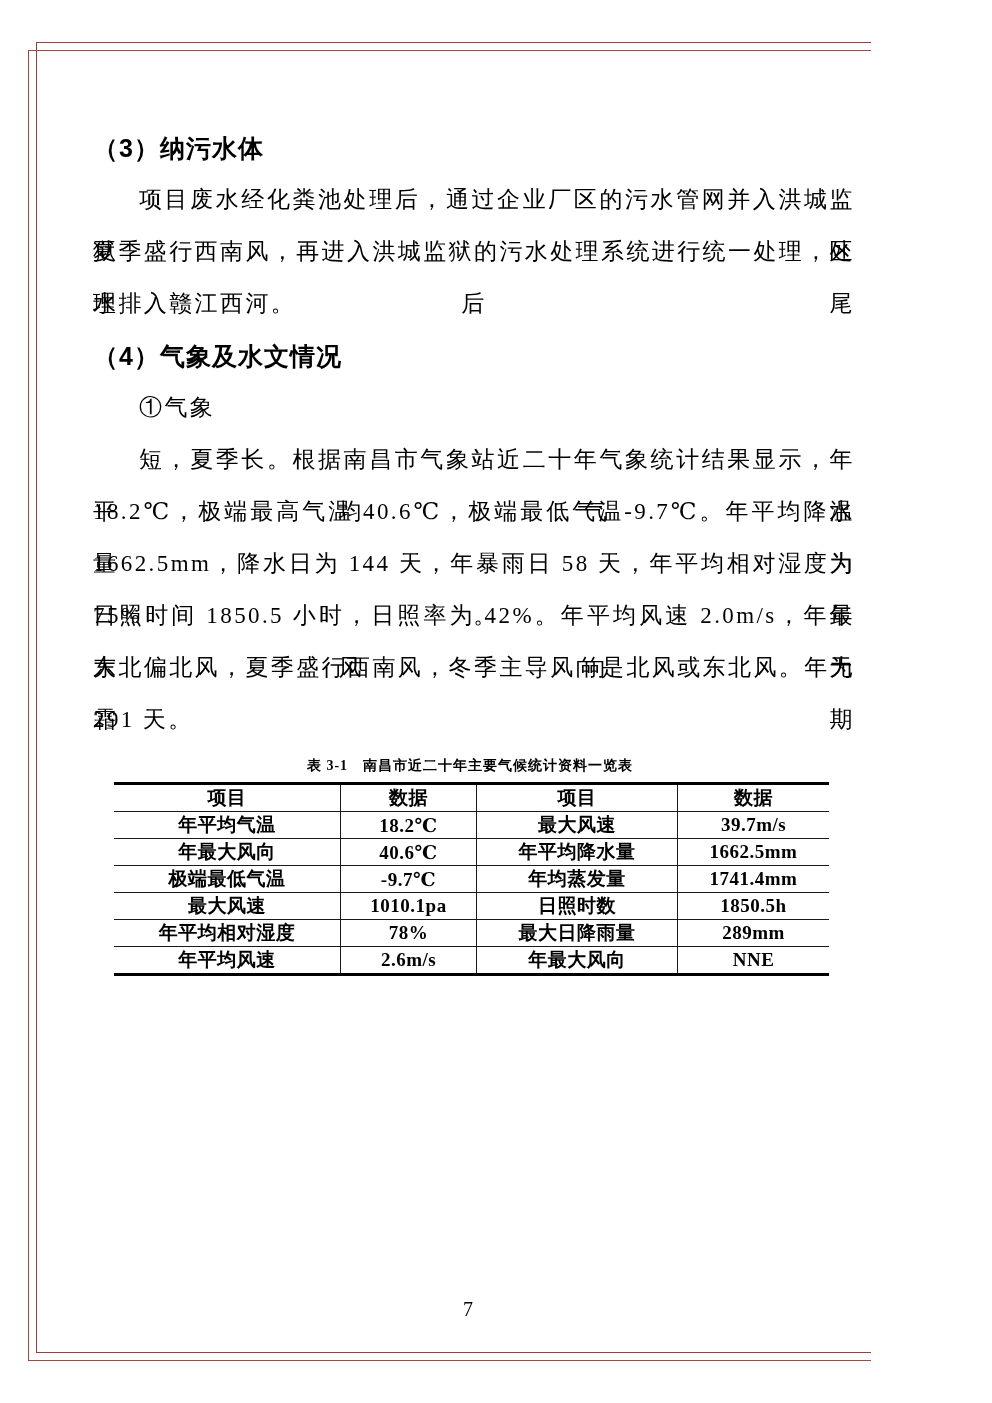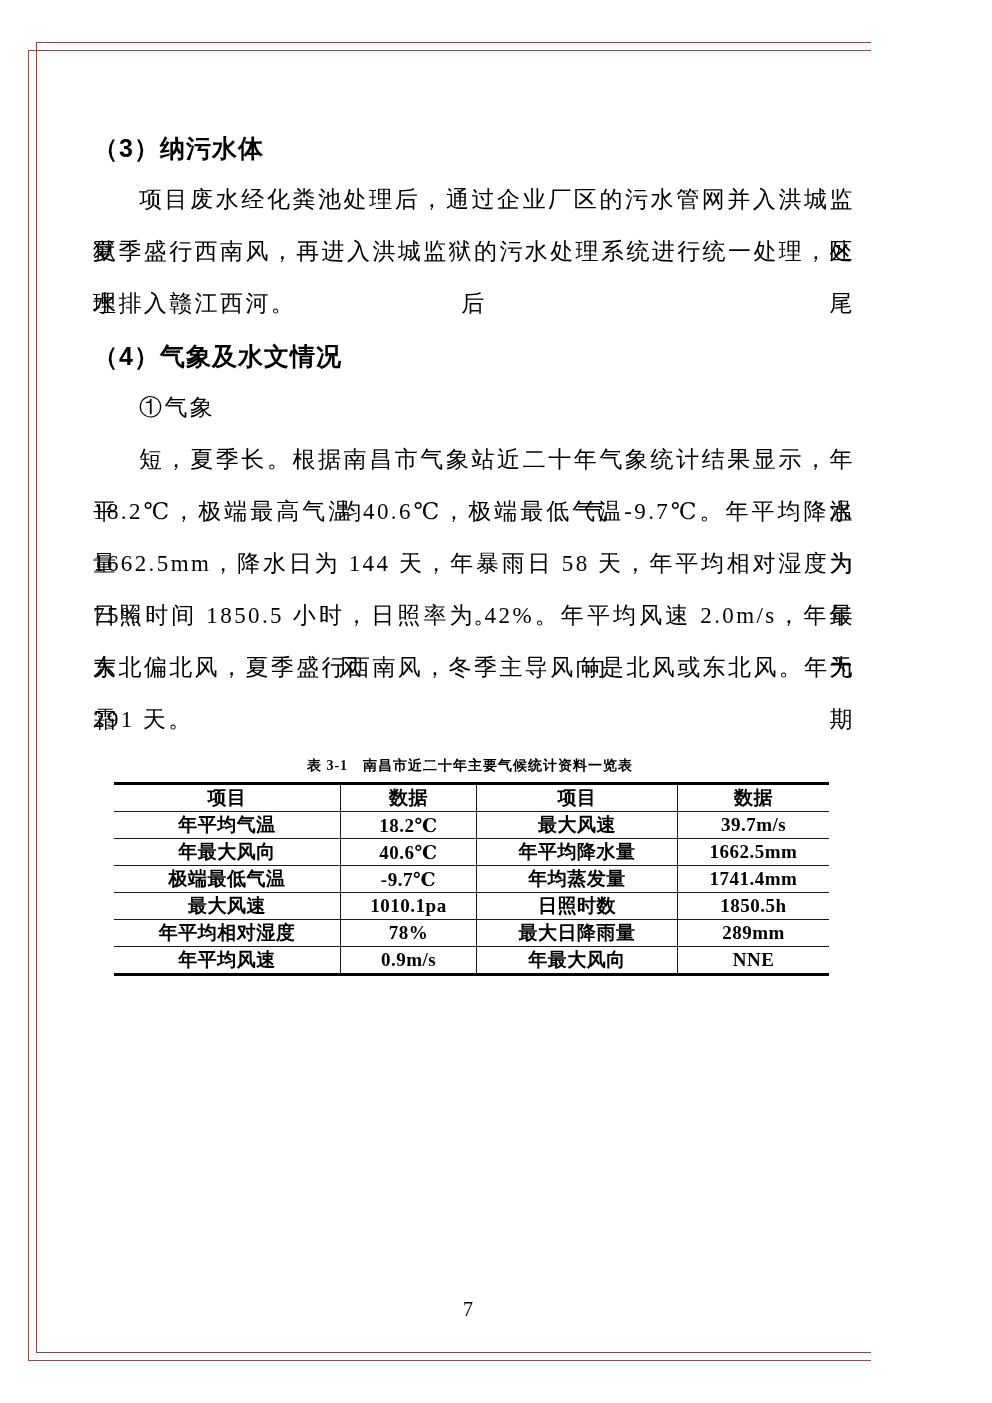--- a/index.html
+++ b/index.html
@@ -172,21 +172,21 @@
             <td>1850.5h</td>
           </tr>
           <tr>
             <td>年平均相对湿度</td>
             <td>78%</td>
             <td>最大日降雨量</td>
             <td>289mm</td>
           </tr>
           <tr>
             <td>年平均风速</td>
-            <td>0.9m/s</td>
+            <td>2.6m/s</td>
             <td>年最大风向</td>
             <td>NNE</td>
           </tr>
         </tbody>
     </table>
 
     <div class="page-number">7</div>
   </div>
 </div>
 

